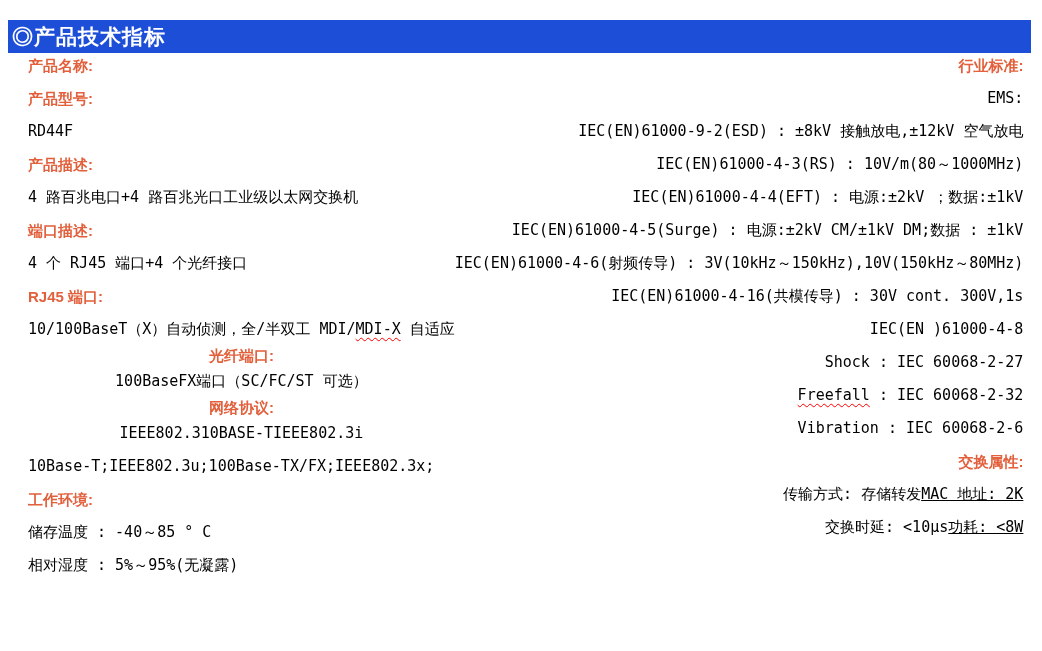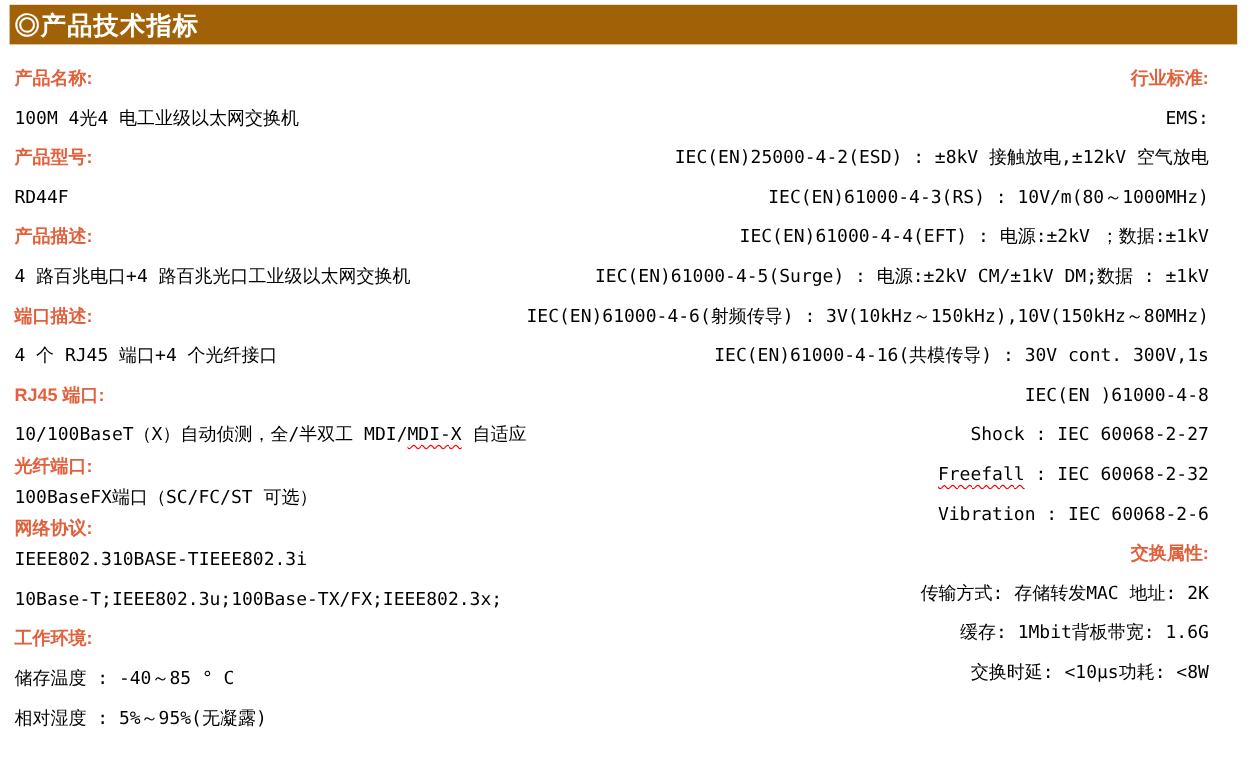--- a/index.html
+++ b/index.html
@@ -5,111 +5,109 @@
   html, body { margin: 0; padding: 0; }
   body {
     width: 1042px; height: 651px;
     background: #ffffff;
     overflow: hidden;
     position: relative;
     font-family: "Liberation Sans", sans-serif;
   }
   .header-bar {
     position: absolute;
-    left: 8px; top: 4px;
+    left: 8px; top: 20px;
     width: 1023px; height: 33px;
-    background: #a16207;
+    background: #1d4ed8;
     display: flex;
     align-items: center;
   }
   .header-title {
     color: #ffffff;
     font-weight: bold;
     font-size: 21px;
     padding-left: 4px;
     letter-spacing: 1px;
     font-family: "Liberation Sans", sans-serif;
     white-space: nowrap;
   }
   .columns {
     position: absolute;
-    left: 0; top: 50px;
+    left: 16px; top: 50px;
     width: 950px;
     display: flex;
     align-items: flex-start;
   }
   .col { box-sizing: border-box; }
   .col-left  { width: 448px; padding-left: 12px; }
   .col-right { width: 594px; padding-left: 0; text-align: right; }
   .line {
     height: 17px;
     line-height: 17px;
     margin-top: 16px;
     white-space: nowrap;
     font-size: 15px;
     color: #000000;
     font-family: "DejaVu Sans Mono", "Liberation Mono", monospace;
   }
   .line:first-child { margin-top: 7px; }
-  .line.compact { margin-top: 9px; }
+  .line.compact { margin-top: 9px; text-align: center; }
   .line.heading {
     font-family: "Liberation Sans", sans-serif;
     font-weight: bold;
     font-size: 15px;
     color: #e2603c;
   }
   .wavy {
     text-decoration-line: underline;
     text-decoration-style: wavy;
     text-decoration-color: #ff0000;
     text-decoration-thickness: 1px;
     text-underline-offset: 3px;
   }
   .cell-left { display: inline-block; width: 244px; }
-  .cell-right { display: inline-block; }
+  .cell-right { display: inline-block; text-decoration: underline; }
 </style>
 </head>
 <body>
 
 <div class="header-bar">
   <span class="header-title">◎产品技术指标</span>
 </div>
 
 <div class="columns">
   <div class="col col-left" id="col-left">
       <div class="line heading">产品名称:</div>
-      <div class="line body">100M 4光4 电工业级以太网交换机</div>
       <div class="line heading">产品型号:</div>
       <div class="line body">RD44F</div>
       <div class="line heading">产品描述:</div>
       <div class="line body">4 路百兆电口+4 路百兆光口工业级以太网交换机</div>
       <div class="line heading">端口描述:</div>
       <div class="line body">4 个 RJ45 端口+4 个光纤接口</div>
       <div class="line heading">RJ45 端口:</div>
       <div class="line body"><span>10/100BaseT（X）自动侦测，全/半双工 MDI/</span><span class="wavy">MDI-X</span><span> 自适应</span></div>
       <div class="line heading compact">光纤端口:</div>
       <div class="line body compact">100BaseFX端口（SC/FC/ST 可选）</div>
       <div class="line heading compact">网络协议:</div>
       <div class="line body compact">IEEE802.310BASE-TIEEE802.3i</div>
       <div class="line body">10Base-T;IEEE802.3u;100Base-TX/FX;IEEE802.3x;</div>
       <div class="line heading">工作环境:</div>
       <div class="line body">储存温度 : -40～85 ° C</div>
       <div class="line body">相对湿度 : 5%～95%(无凝露)</div>
     </div>
   <div class="col col-right" id="col-right">
       <div class="line heading">行业标准:</div>
       <div class="line body">EMS:</div>
-      <div class="line body">IEC(EN)25000-4-2(ESD) : ±8kV 接触放电,±12kV 空气放电</div>
+      <div class="line body">IEC(EN)61000-9-2(ESD) : ±8kV 接触放电,±12kV 空气放电</div>
       <div class="line body">IEC(EN)61000-4-3(RS) : 10V/m(80～1000MHz)</div>
       <div class="line body">IEC(EN)61000-4-4(EFT) : 电源:±2kV ；数据:±1kV</div>
       <div class="line body">IEC(EN)61000-4-5(Surge) : 电源:±2kV CM/±1kV DM;数据 : ±1kV</div>
       <div class="line body">IEC(EN)61000-4-6(射频传导) : 3V(10kHz～150kHz),10V(150kHz～80MHz)</div>
       <div class="line body">IEC(EN)61000-4-16(共模传导) : 30V cont. 300V,1s</div>
       <div class="line body">IEC(EN )61000-4-8</div>
       <div class="line body">Shock : IEC 60068-2-27</div>
       <div class="line body"><span class="wavy">Freefall</span><span> : IEC 60068-2-32</span></div>
       <div class="line body">Vibration : IEC 60068-2-6</div>
       <div class="line heading">交换属性:</div>
       <div class="line body"><span class="cell-left">传输方式: 存储转发</span><span class="cell-right">MAC 地址: 2K</span></div>
-      <div class="line body"><span class="cell-left">缓存: 1Mbit</span><span class="cell-right">背板带宽: 1.6G</span></div>
       <div class="line body"><span class="cell-left">交换时延: &lt;10μs</span><span class="cell-right">功耗: &lt;8W</span></div>
     </div>
 </div>
 
 </body></html>

